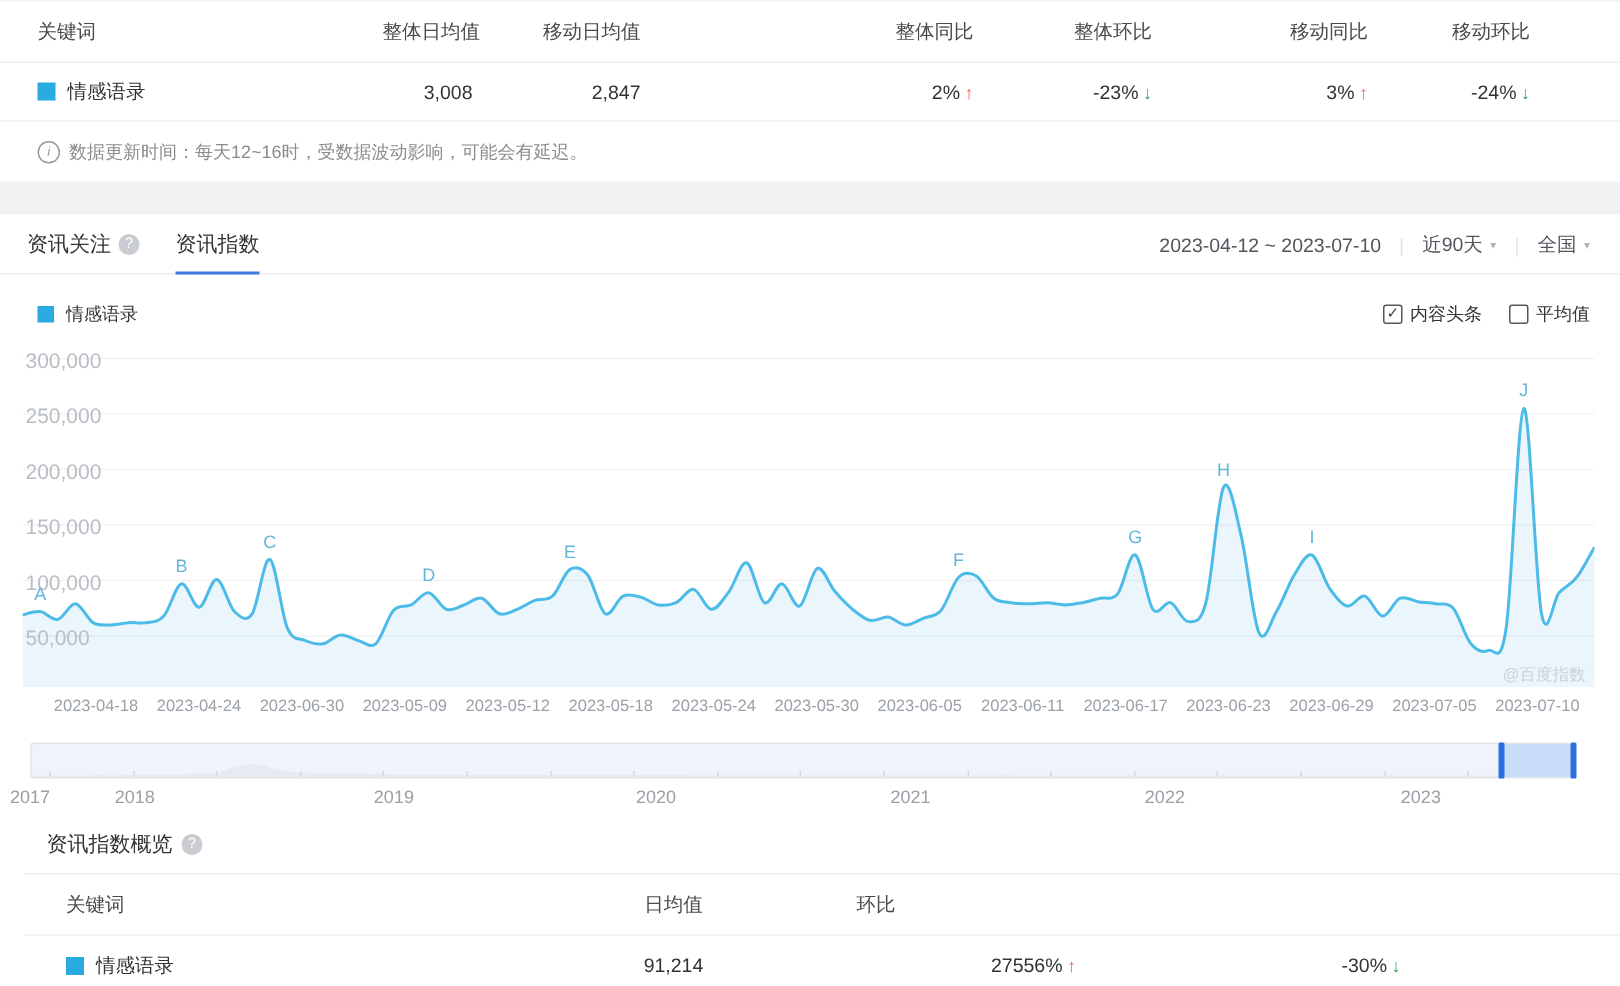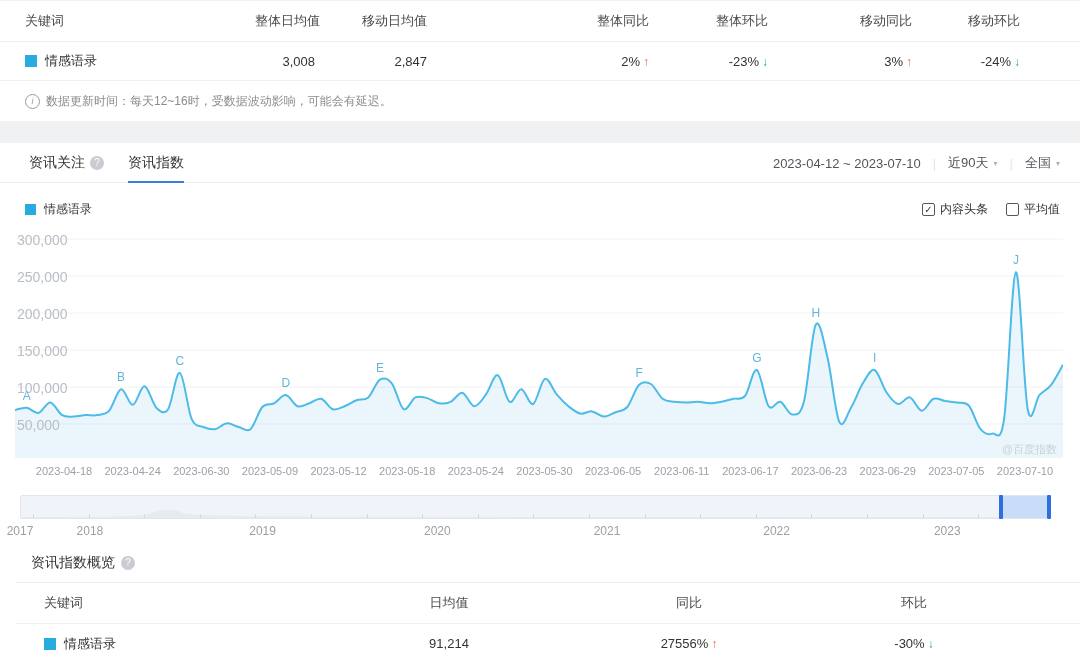--- a/index.html
+++ b/index.html
@@ -17,21 +17,21 @@
   .c1{width:60px}.c2{width:112px}.c3{width:222px}.c4{width:119px}.c5{width:144px}.c6{width:108px}
   .sq{width:12px;height:12px;background:#29abe2;margin-right:8px;display:inline-block;flex:0 0 auto;}
   .arrow{margin-left:3px;font-size:12px;font-weight:bold;}
   .up{color:#f0604d}.down{color:#2eb358}
   .note{height:40px;display:flex;align-items:center;padding-left:25px;color:#8c8c8c;font-size:12px;gap:6px;}
   .info-i{width:13px;height:13px;border:1px solid #9a9a9a;border-radius:50%;font-size:9px;line-height:13px;
     text-align:center;color:#9a9a9a;flex:0 0 auto;font-style:italic;}
   .band{height:22px;background:#f0f1f3;}
   
   .card{position:relative;height:398px;background:#fff;}
-  .tabs{display:flex;gap:24px;padding-left:29px;height:39px;border-bottom:1px solid #ededed;align-items:stretch;}
+  .tabs{display:flex;gap:24px;padding-left:18px;height:39px;border-bottom:1px solid #ededed;align-items:stretch;}
   .tab{display:flex;align-items:center;gap:5px;font-size:14px;color:#333;position:relative;cursor:pointer;}
   .tab.active::after{content:"";position:absolute;bottom:-1px;left:0;right:0;height:2px;background:#3f7ae0;}
   .help{width:14px;height:14px;border-radius:50%;background:#c9ccd1;color:#fff;font-size:10px;line-height:14px;
     text-align:center;display:inline-block;}
   .filters{position:absolute;right:20px;top:11px;display:flex;align-items:center;font-size:13px;color:#51565d;gap:12px;}
   .vsep{color:#e3e5e8;}
   .drop{display:flex;align-items:center;gap:5px;cursor:pointer;}
   .caret{font-size:8px;color:#b0b4b9;}
   .legend-row{position:absolute;left:25px;top:58px;display:flex;align-items:center;font-size:12px;color:#333;}
   .legend-row .sq{width:11px;height:11px;}
@@ -224,21 +224,20 @@
 </section>
 
 <section class="ov">
   <div class="ov-title">
     <span>资讯指数概览</span>
     <span class="help">?</span>
   </div>
   <div class="ovrow ovhead">
       <div class="cell oc0">关键词</div>
       <div class="cell oc1">日均值</div>
-      <div class="cell oc2">同比</div>
       <div class="cell oc3">环比</div>
     </div>
   <div class="ovrow ovline">
       <div class="cell oc0">
         <span class="sq"></span>
         <span>情感语录</span>
       </div>
       <div class="cell oc1">91,214</div>
       <div class="cell oc2"><span>27556%</span><span class="arrow up">↑</span></div>
       <div class="cell oc3"><span>-30%</span><span class="arrow down">↓</span></div>

